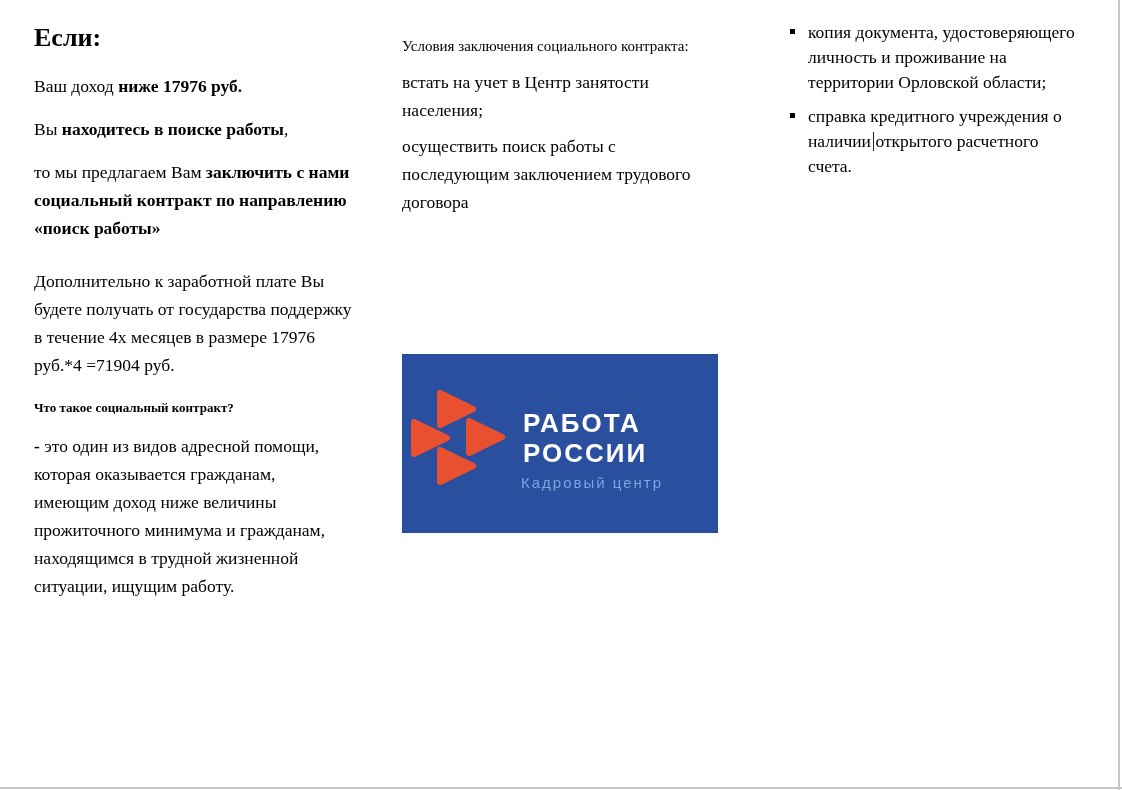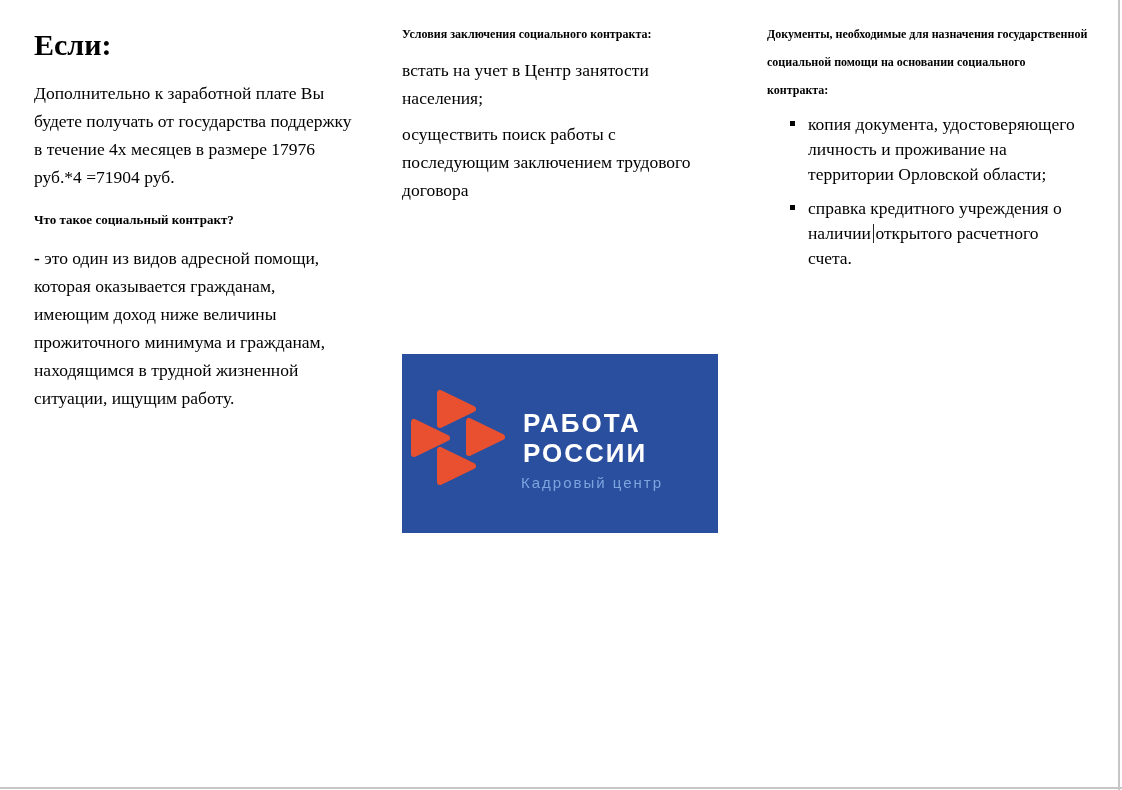--- a/index.html
+++ b/index.html
@@ -14,27 +14,27 @@
   .page { position: absolute; left: 0; top: 0; width: 1122px; height: 790px; }
   .edge-right  { position: absolute; left: 1118px; top: 0; width: 2px; height: 790px; background: #c6c6c6; }
   .edge-bottom { position: absolute; left: 0; top: 787px; width: 1122px; height: 2px; background: #c6c6c6; }
 
   .col { position: absolute; top: 20px; font-size: 17.5px; line-height: 28px; }
   .col-left  { left: 34px;  width: 320px; }
   .col-mid   { left: 402px; width: 322px; }
   .col-right { left: 767px; width: 322px; }
 
   .col p { margin: 0 0 15px 0; }
-  .col-left h1 { font-size: 30px; line-height: 28px; margin: 11px 0 20px 0; font-weight: bold; }
+  .col-left h1 { font-size: 26px; line-height: 28px; margin: 4px 0 20px 0; font-weight: bold; }
   .col-left h2 { font-size: 13px; line-height: 28px; margin: 0 0 10px 0; font-weight: bold; }
   p.mb-lg { margin-bottom: 25px; }
   p.mb-xl { }
 
   .col-mid h2, .col-right h2 {
-    font-size: 12px; line-height: 28px; font-weight: bold; margin: 0 0 8px 0;
+    font-size: 15px; line-height: 28px; font-weight: normal; margin: 12px 0 8px 0;
   }
   .col-mid p { margin: 0 10px 8px 0; }
 
   .doc-list { margin: 0; padding: 0; list-style: none; }
   .doc-list li {
     position: relative;
     padding-left: 41px; padding-right: 10px;
     line-height: 25px;
     margin-bottom: 9px;
   }
@@ -67,22 +67,25 @@
 </style>
 </head>
 <body>
 
 <div class="page">
 
   <div class="col col-left">
     <h1>Если:</h1>
 
 
+    <p><span>Ваш доход </span><b>ниже 17976 руб.</b></p>
 
+    <p><span>Вы </span><b>находитесь в поиске работы</b><span>,</span></p>
 
+    <p class="mb-lg"><span>то мы предлагаем Вам </span><b>заключить с нами социальный контракт по направлению «поиск работы»</b></p>
 
     <p class="mb-xl">Дополнительно к заработной плате Вы будете получать от государства поддержку в течение 4х месяцев в размере 17976 руб.*4 =71904 руб.</p>
 
     <h2>Что такое социальный контракт?</h2>
 
     <p><b> - </b><span>это один из видов адресной помощи, которая оказывается гражданам, имеющим доход ниже величины прожиточного минимума и гражданам, находящимся в трудной жизненной ситуации, ищущим работу.</span></p>
   </div>
 
   <div class="col col-mid">
     <h2>Условия заключения социального контракта:</h2>
@@ -99,21 +102,20 @@
         <polygon points="67,67 67,99 100,83"></polygon>
         <polygon points="38,96 38,128 71,112"></polygon>
       </g>
       <text class="logo-title" x="121" y="78" fill="#ffffff">РАБОТА</text>
       <text class="logo-title" x="121" y="108" fill="#ffffff">РОССИИ</text>
       <text class="logo-subtitle" x="119" y="134" fill="#7aa5de">Кадровый центр</text>
     </svg>
   </div>
 
   <div class="col col-right">
-    <h2>Документы, необходимые для назначения государственной социальной помощи на основании социального контракта:</h2>
     <ul class="doc-list">
       <li>
         <span class="bullet-square"></span>
         <span>копия документа, удостоверяющего личность и проживание на территории Орловской области;</span>
       </li>
       <li>
         <span class="bullet-square"></span>
         <span>справка кредитного учреждения о наличии</span><span class="text-cursor"></span><span>открытого расчетного счета.</span>
       </li>
     </ul>

